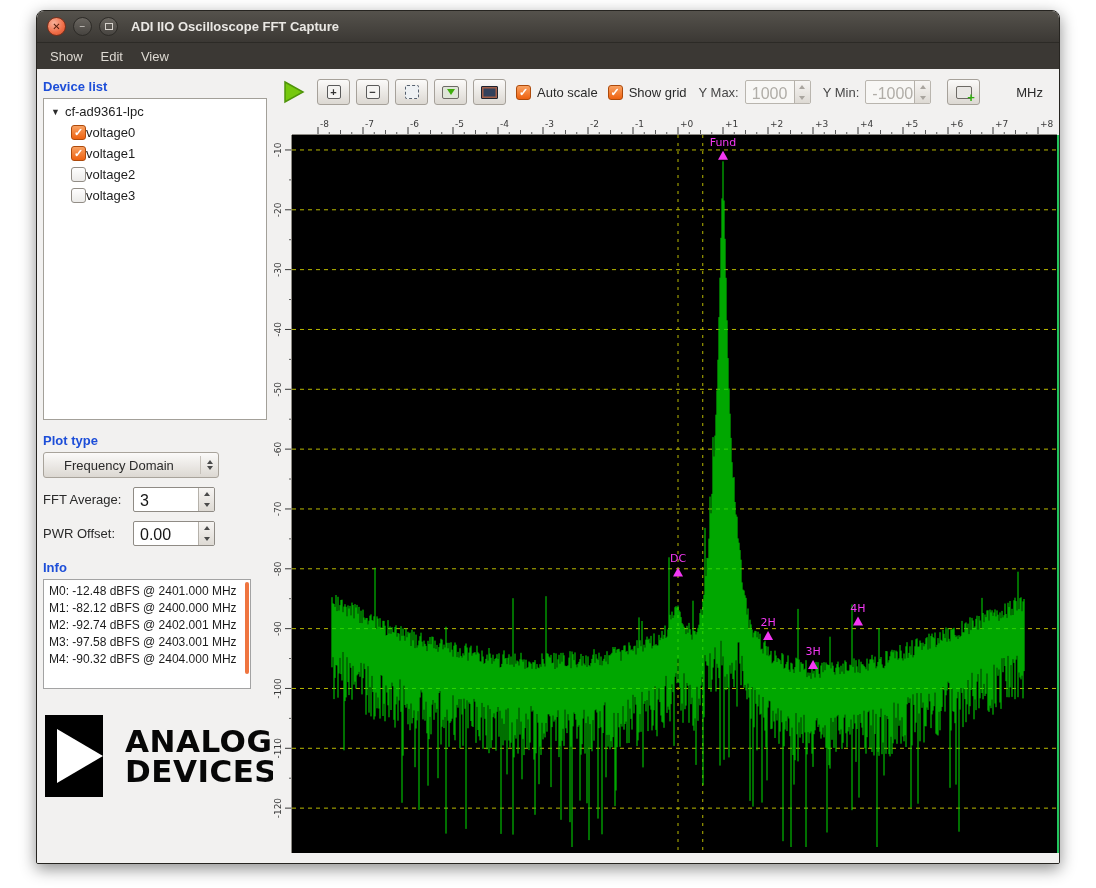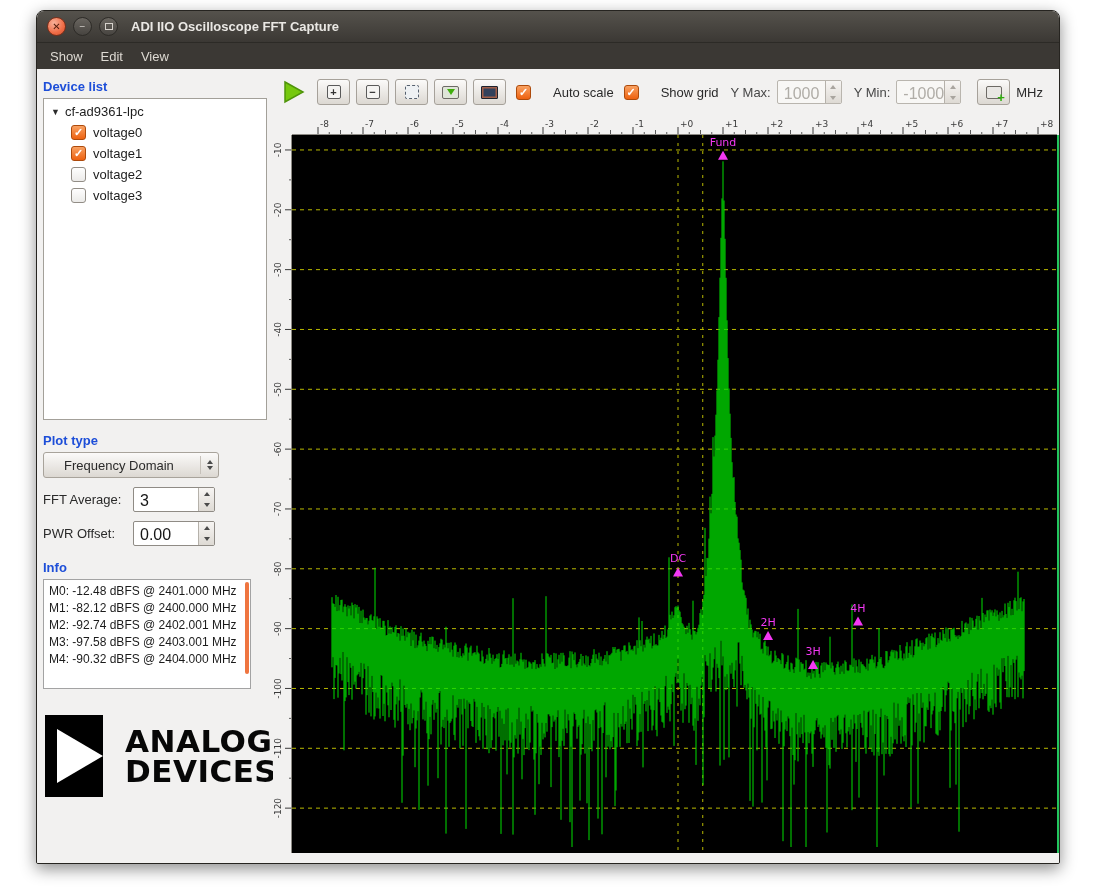--- a/index.html
+++ b/index.html
@@ -18,21 +18,21 @@
   .menubar{height:26px;background:#3b3834;display:flex;align-items:center;padding:0 4px;}
   .menu-item{color:#dedad3;font-size:13px;padding:4px 9px;}
   .content{display:flex;height:795px;background:#f2f1f0;}
 
   
   .left{width:236px;flex:none;padding:6px 0 0 6px;}
   .panel-label{font-weight:bold;font-size:13px;color:#1d4ed8;margin:4px 0 4px 0;}
   .tree-box{width:224px;height:322px;background:#fff;border:1px solid #a3a099;}
   .tree-root{display:flex;align-items:center;gap:5px;padding:5px 2px 3px 7px;font-size:13px;color:#1d1d1d;}
   .expander{font-size:9px;color:#2c2c2c;}
-  .chan-row{display:flex;align-items:center;gap:7px;padding:3px 0 3px 27px;font-size:13px;color:#1d1d1d;text-align:right;}
+  .chan-row{display:flex;align-items:center;padding:3px 0 3px 27px;font-size:13px;color:#1d1d1d;text-align:right;}
   .checkbox{width:15px;height:15px;flex:none;border-radius:3px;border:1px solid #928d86;
     background:linear-gradient(#fefefe,#ecebe9);display:flex;align-items:center;justify-content:center;}
   .checkbox.checked{background:linear-gradient(#f9a263,#ee610f);border-color:#ad4a0b;}
   .checkbox.checked::after{content:"✓";color:#fff;font-size:11px;font-weight:bold;}
   .combo{display:flex;align-items:center;justify-content:space-between;height:26px;
     background:linear-gradient(#fbfaf9,#dcd8d2);border:1px solid #a8a39b;border-radius:3px;
     font-size:13px;color:#2a2a2a;padding:0 5px 0 20px;}
   .combo .arrows{display:flex;flex-direction:column;align-items:center;gap:2px;padding-left:6px;
     border-left:1px solid #c6c1ba;height:18px;justify-content:center;}
   .tri-up{width:0;height:0;border-left:3px solid transparent;border-right:3px solid transparent;border-bottom:4px solid #4a4a4a;}
@@ -65,21 +65,21 @@
   .zi-box{width:14px;height:14px;border:1px solid #5a5a5a;border-radius:2px;display:flex;align-items:center;
     justify-content:center;font-size:11px;font-weight:bold;color:#333;line-height:1;background:#f4f3f1;}
   .fit-box{width:14px;height:14px;border:1px dashed #55606e;border-radius:2px;background:#eef1f4;}
   .cap-icon{width:17px;height:13px;border:1px solid #6d6a65;background:#dfe5d8;border-radius:2px;
     display:flex;align-items:center;justify-content:center;}
   .cap-icon i{display:block;width:0;height:0;border-left:4px solid transparent;border-right:4px solid transparent;border-top:6px solid #3fae0c;}
   .fs-icon{width:17px;height:13px;background:#32415c;border:1px solid #1d232e;border-radius:1px;
     box-shadow:inset 0 0 0 1.5px rgba(255,120,60,.55);}
   .addwin-icon{position:relative;width:16px;height:13px;border:1px solid #6d6a65;background:#e9e7e4;border-radius:2px;}
   .addwin-icon span{position:absolute;right:-4px;bottom:-7px;color:#2faf0d;font-size:13px;font-weight:bold;}
-  .checkline{display:flex;align-items:center;gap:22px;font-size:13px;color:#2a2a2a;margin-left:4px;white-space:nowrap;}
+  .checkline{display:flex;align-items:center;gap:6px;font-size:13px;color:#2a2a2a;margin-left:4px;white-space:nowrap;}
   .tb-lbl{font-size:13px;color:#474747;margin-left:6px;white-space:nowrap;}
   .spin.tbspin{width:66px;height:24px;}
   .mhz{margin-left:auto;font-size:13px;color:#2a2a2a;}
   .ruler-row{display:flex;margin-top:4px;}
   .corner{width:19px;height:18px;flex:none;}
   .topruler{width:765px;height:18px;flex:none;}
   .plot-row{display:flex;}
   .leftruler{width:19px;height:718px;flex:none;}
   .plot{width:843px;height:718px;flex:none;background:#22c55e;}
   svg{display:block;}

